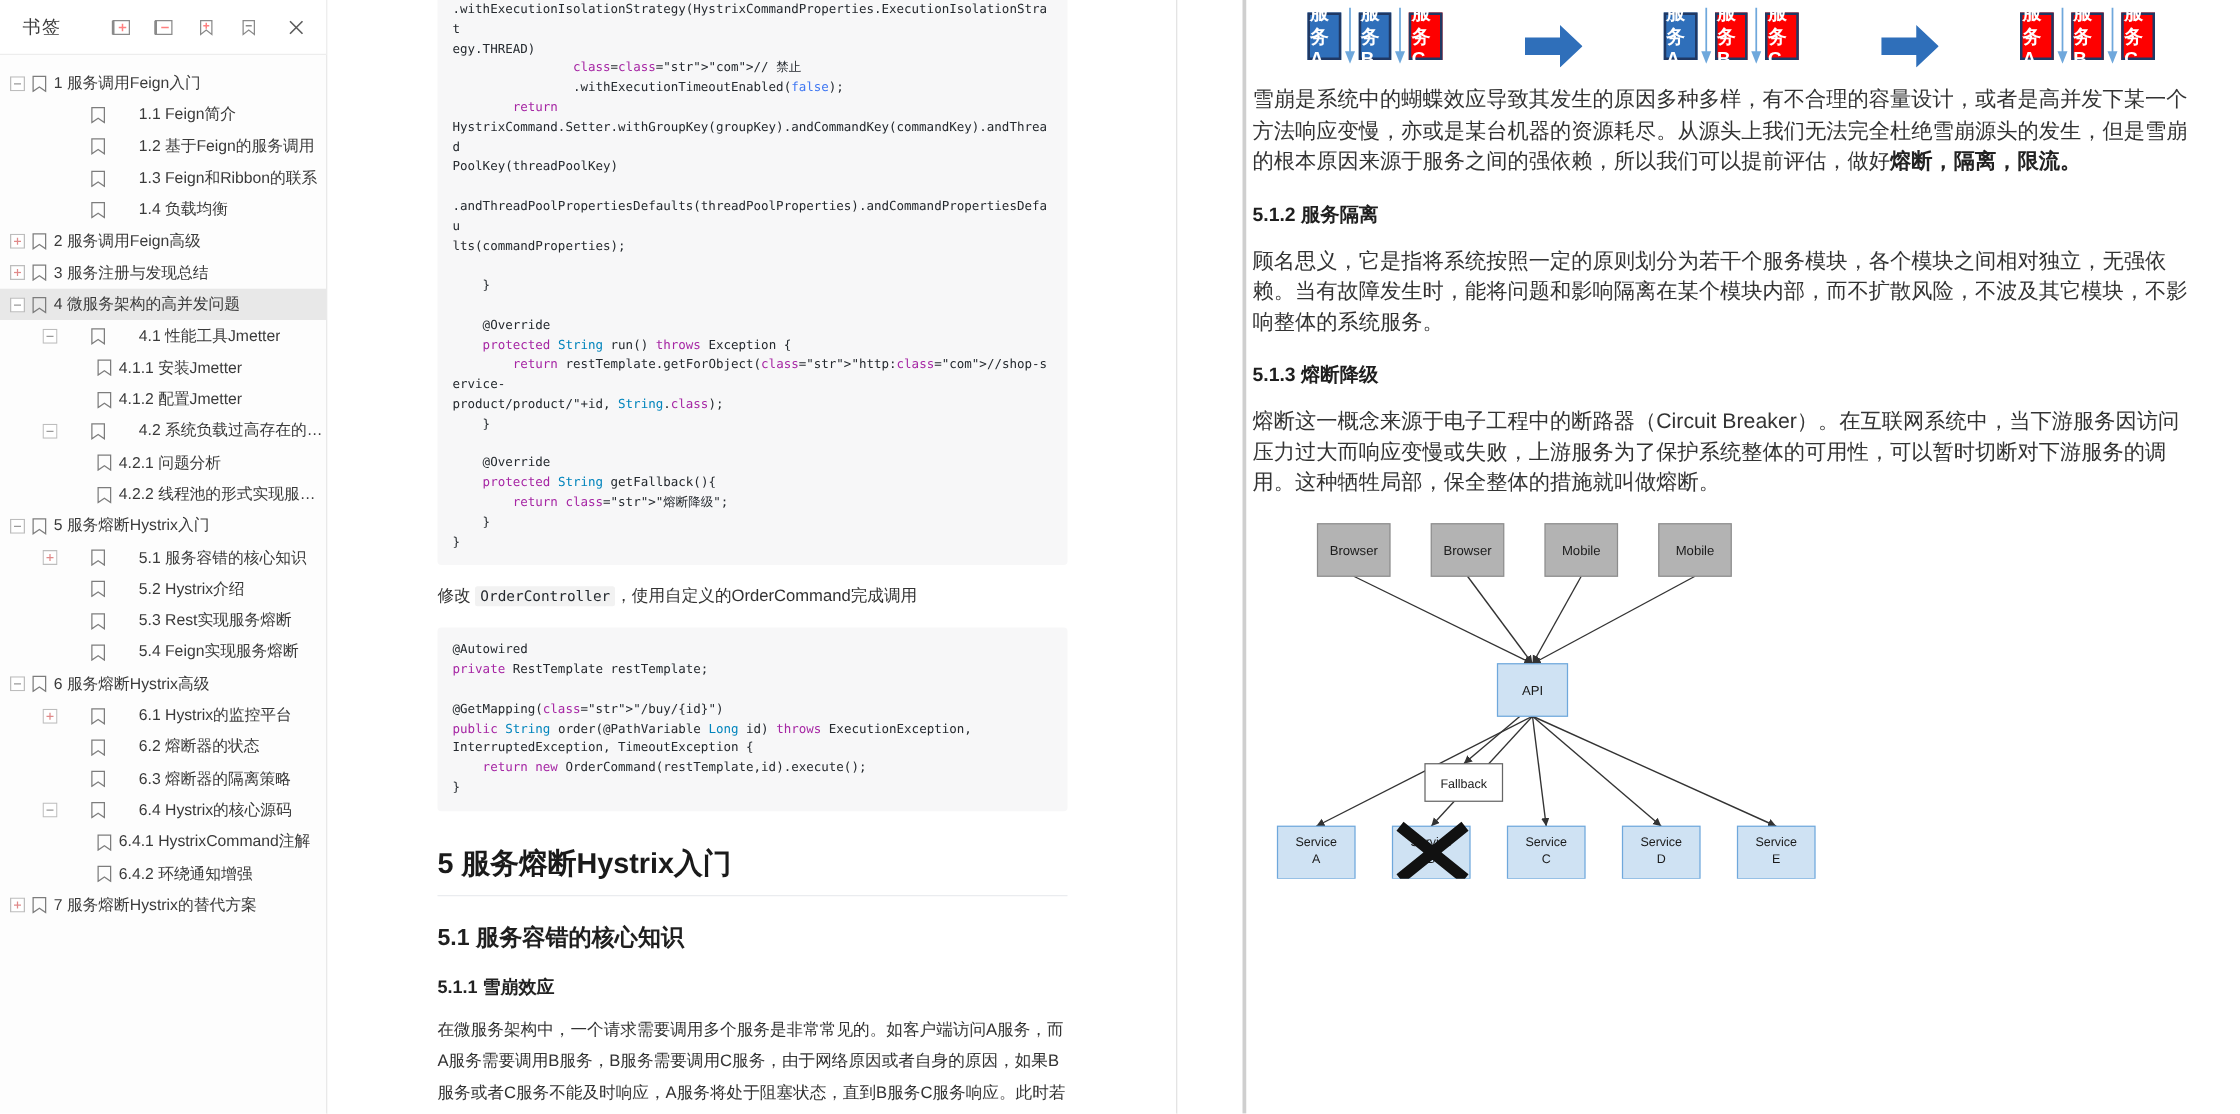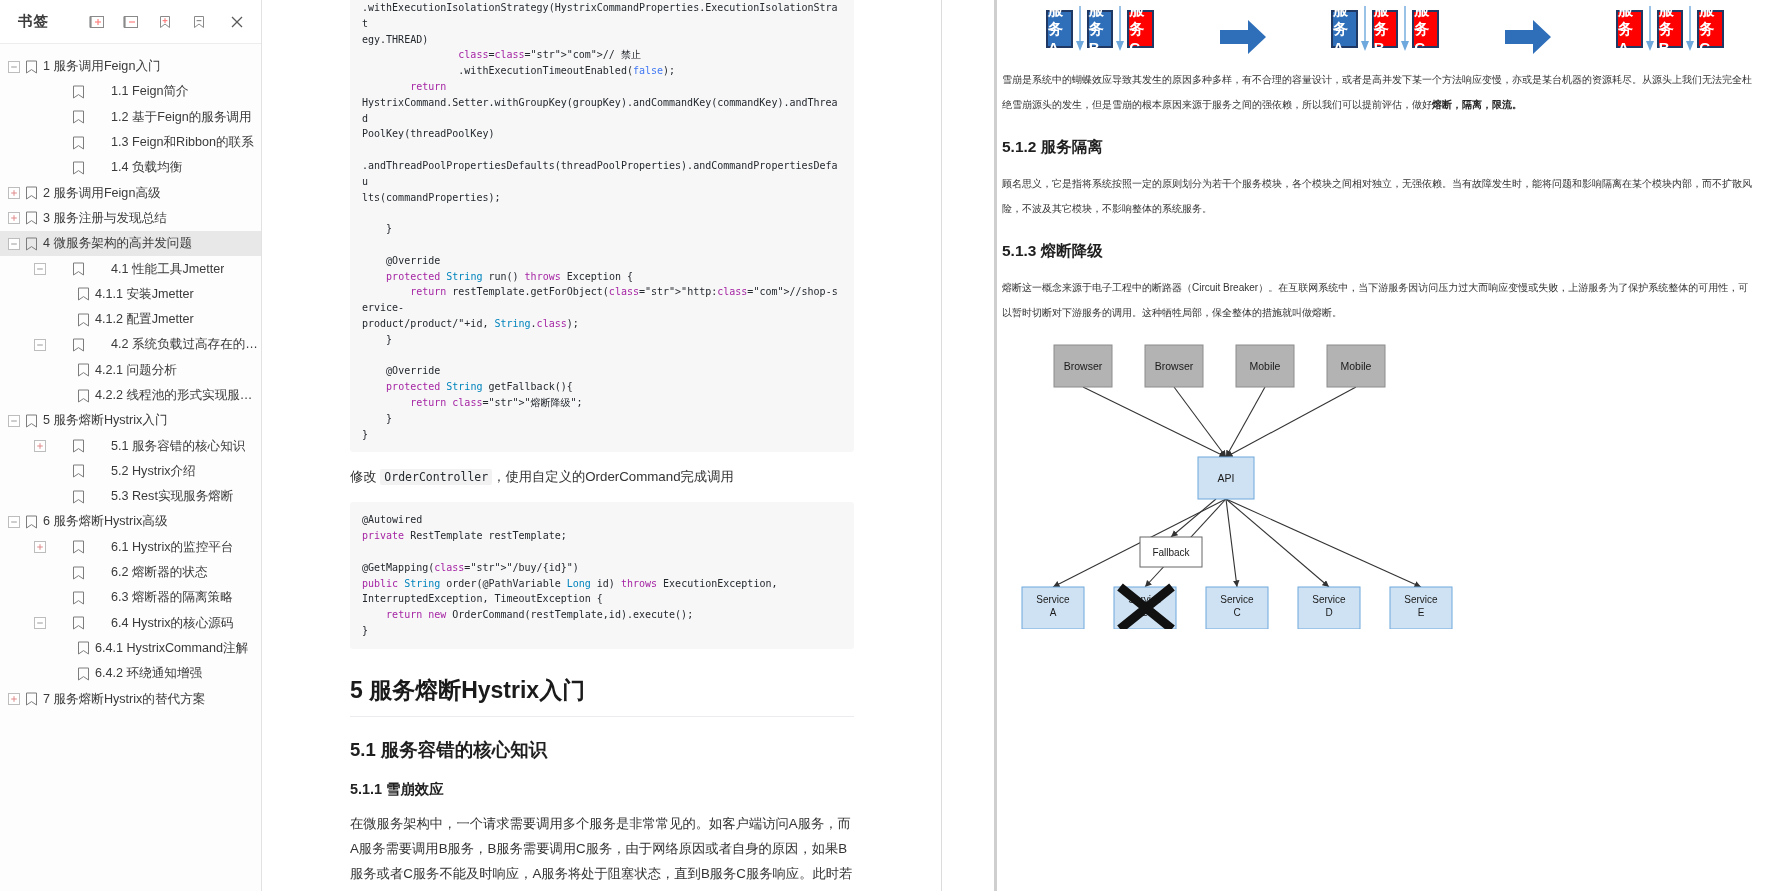--- a/index.html
+++ b/index.html
@@ -19,21 +19,20 @@
     border-right: 1px solid #e2e2e2;
     display: flex; flex-direction: column;
     position: relative;
   }
   .sidebar-header {
     height: 44px; min-height: 44px;
     display: flex; align-items: center;
     padding: 0 10px 0 18px;
     border-bottom: 1px solid #ededed;
     background: #fff;
-    font-weight: bold;
   }
   .sidebar-title { font-size: 14.5px; color: #3d3d3d; letter-spacing: 1px; }
   .sidebar-tools { margin-left: auto; display: flex; align-items: center; gap: 14px; padding-right: 4px;}
   .tool-btn { width: 20px; height: 20px; display: flex; align-items: center; justify-content: center; cursor: pointer; }
   .tool-btn svg { display: block; }
   .close-btn { width: 20px; height: 20px; display:flex;align-items:center;justify-content:center;cursor:pointer; margin-left: 4px;}
 
   .tree {
     flex: 1; overflow: hidden;
     padding: 10px 0 0 0;
@@ -133,21 +132,21 @@
     width: 106px; height: 38px;
     display: flex; align-items: center; justify-content: center;
     color: #fff; font-size: 15px; font-weight: bold;
     border: 2px solid #1f3864;
   }
   .svc-blue { background: #2f6fba; }
   .svc-red { background: #fe0000; }
   .dn-arrow { height: 45px; display:flex; align-items:center; justify-content:center; }
   .big-arrow { width: 46px; display: flex; align-items: center; justify-content: center; padding-top: 14px;}
 
-  p.pv { font-size: 10px; line-height: 24.5px; color: #333; margin: 14px 0 8px 0; }
+  p.pv { font-size: 17px; line-height: 24.5px; color: #333; margin: 14px 0 8px 0; }
   h4.pv { font-size: 15.5px; font-weight: bold; color: #1f1f1f; margin: 20px 0 8px 0; }
   .bold-red { font-weight: bold; color: #222; }
 
   
   .arch { position: relative; width: 100%; height: 290px; margin-top: 14px; }
   .arch svg { position: absolute; left: 0; top: 0; }
 </style>
 </head>
 <body>
 
@@ -391,20 +390,29 @@
           <span class="tree-label">5.2 Hystrix介绍</span>
         </div>
         <div class="tree-row d1">
           <span class="toggle empty"></span>
           <span class="bm-icon">
             <svg width="13" height="14" viewBox="0 0 13 14">
               <path d="M1.5 1 H11.5 V13 L6.5 9.6 L1.5 13 Z" fill="none" stroke="#7d7d7d" stroke-width="1"></path>
             </svg>
           </span>
           <span class="tree-label">5.3 Rest实现服务熔断</span>
+        </div>
+        <div class="tree-row d1">
+          <span class="toggle empty"></span>
+          <span class="bm-icon">
+            <svg width="13" height="14" viewBox="0 0 13 14">
+              <path d="M1.5 1 H11.5 V13 L6.5 9.6 L1.5 13 Z" fill="none" stroke="#7d7d7d" stroke-width="1"></path>
+            </svg>
+          </span>
+          <span class="tree-label">5.4 Feign实现服务熔断</span>
         </div>
         <div class="tree-row d0">
           <span class="toggle">
             <svg width="12" height="12" viewBox="0 0 12 12">
               <rect x="0.5" y="0.5" width="11" height="11" fill="#fff" stroke="#bdbdbd" stroke-width="1"></rect>
               <line x1="3.2" y1="6" x2="8.8" y2="6" stroke="#9a9a9a" stroke-width="1"></line>
             </svg>
           </span>
           <span class="bm-icon">
             <svg width="13" height="14" viewBox="0 0 13 14">

